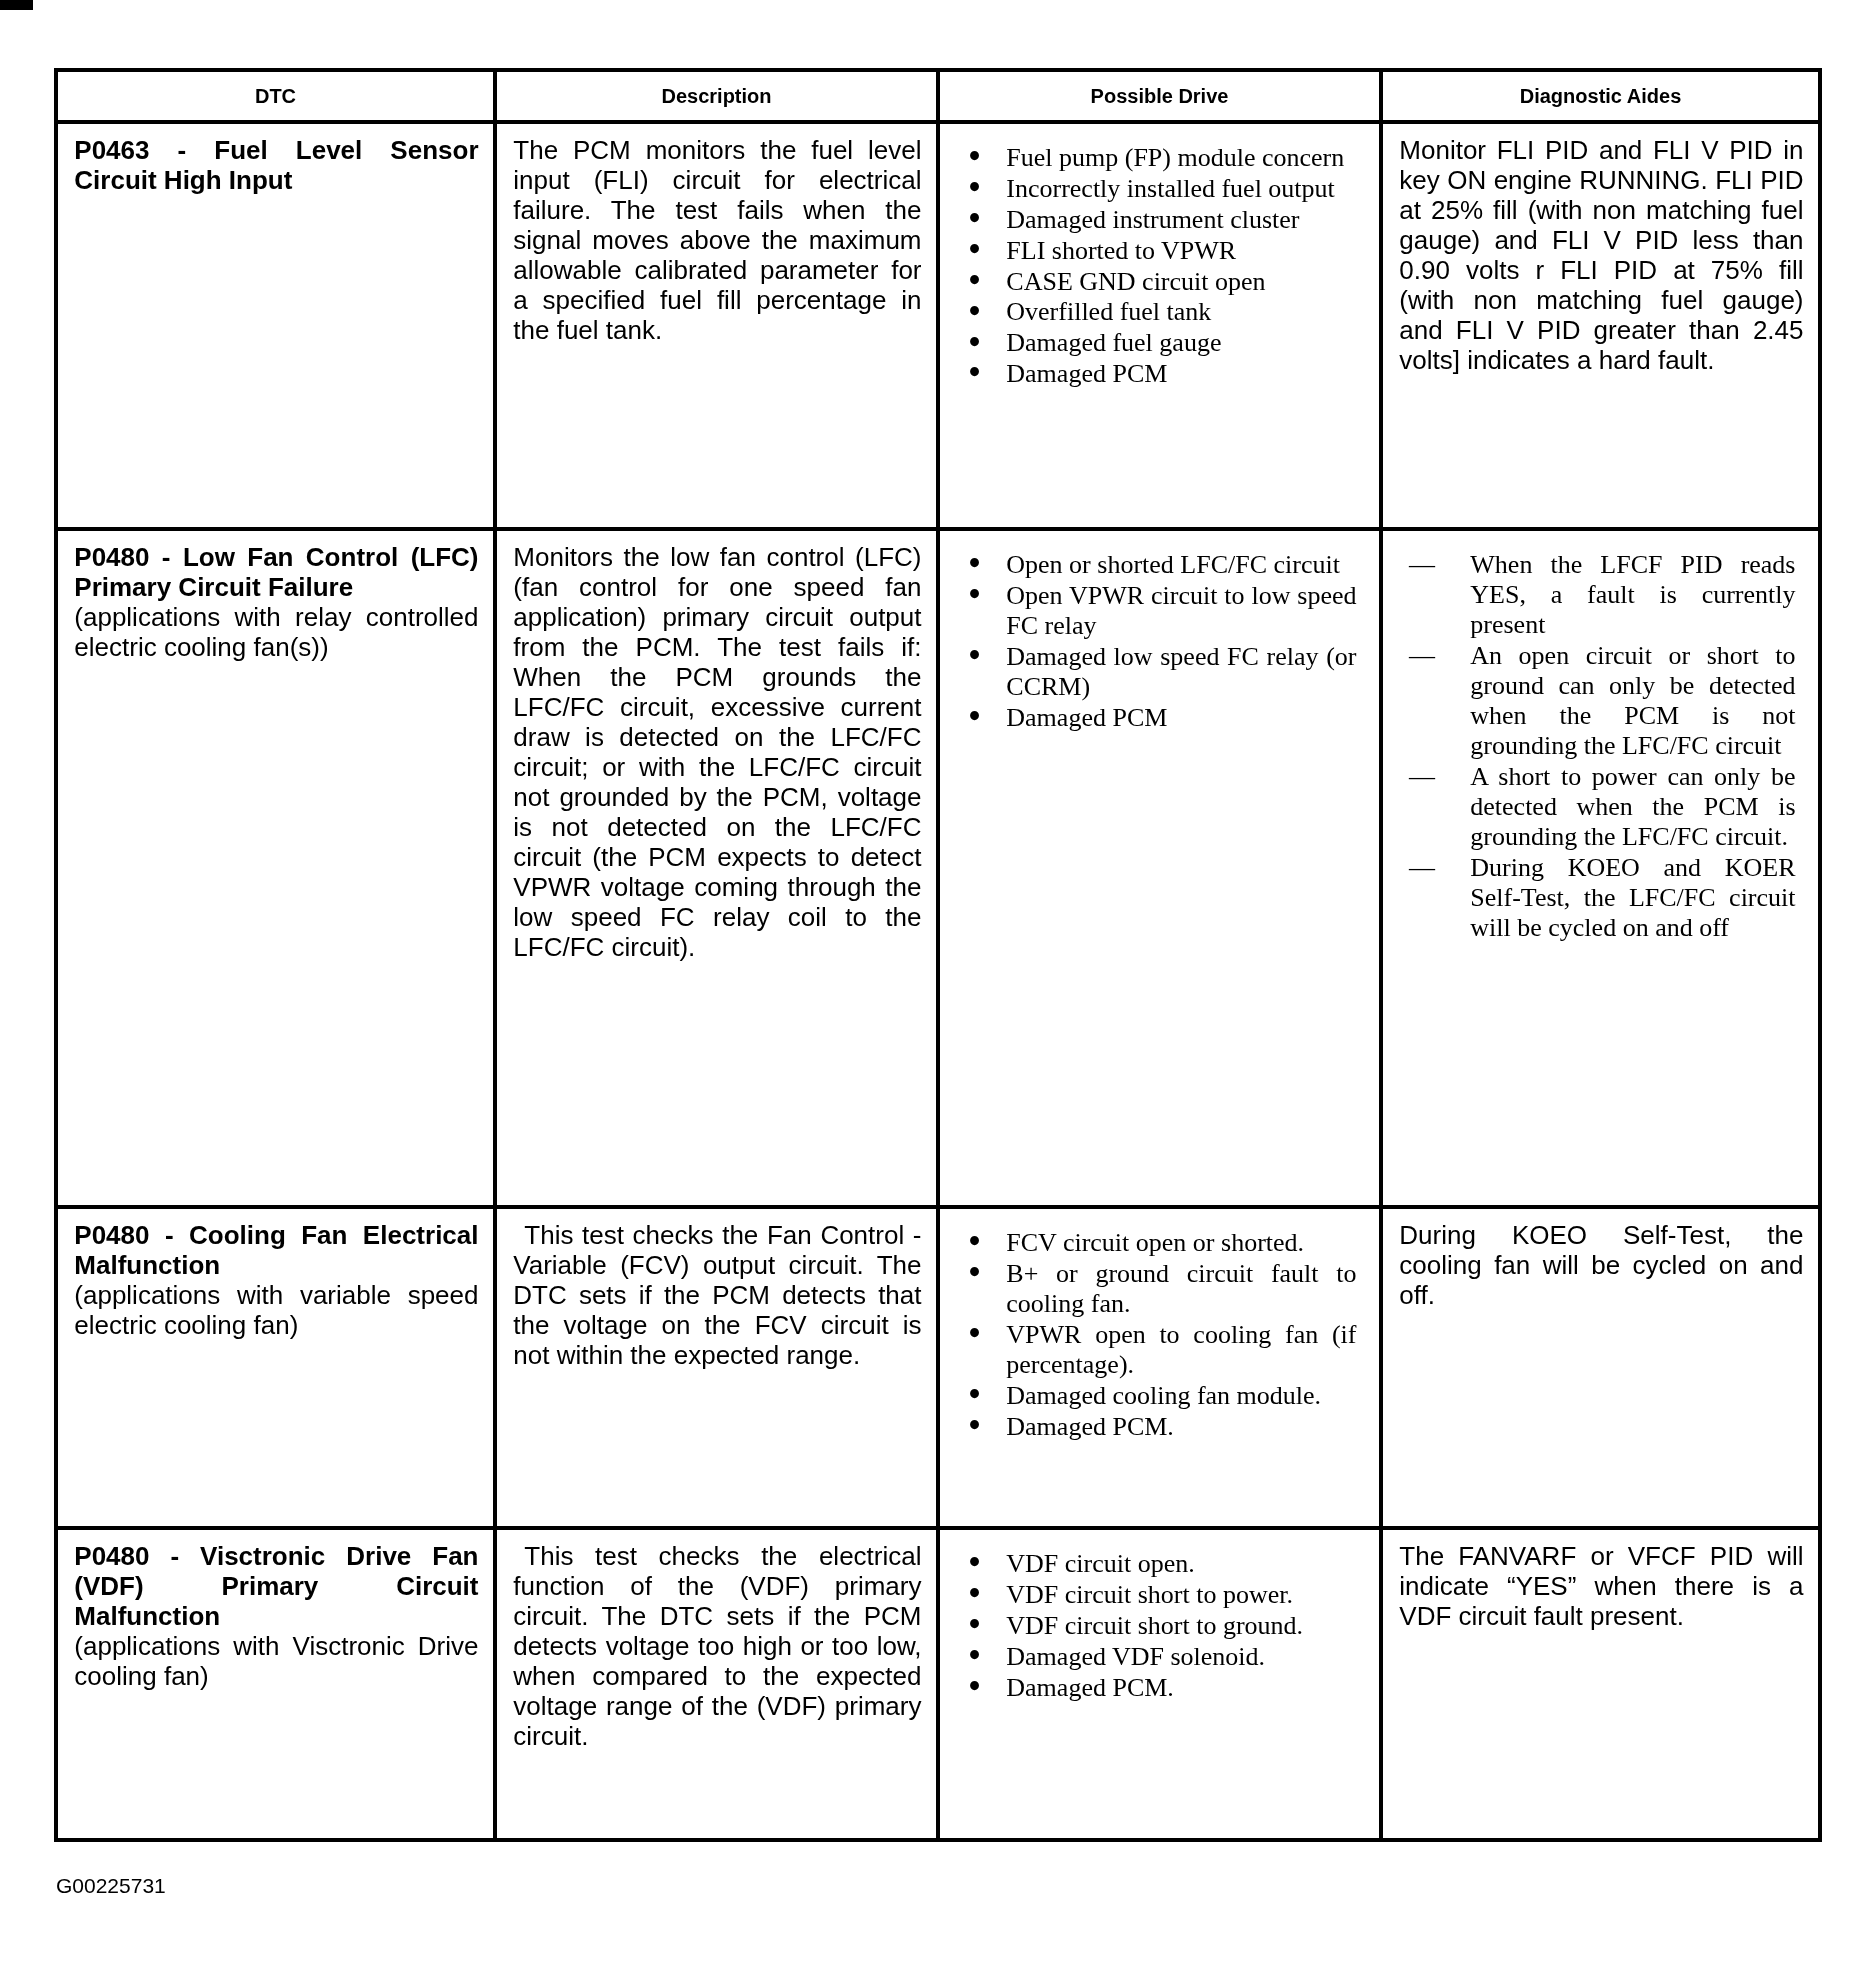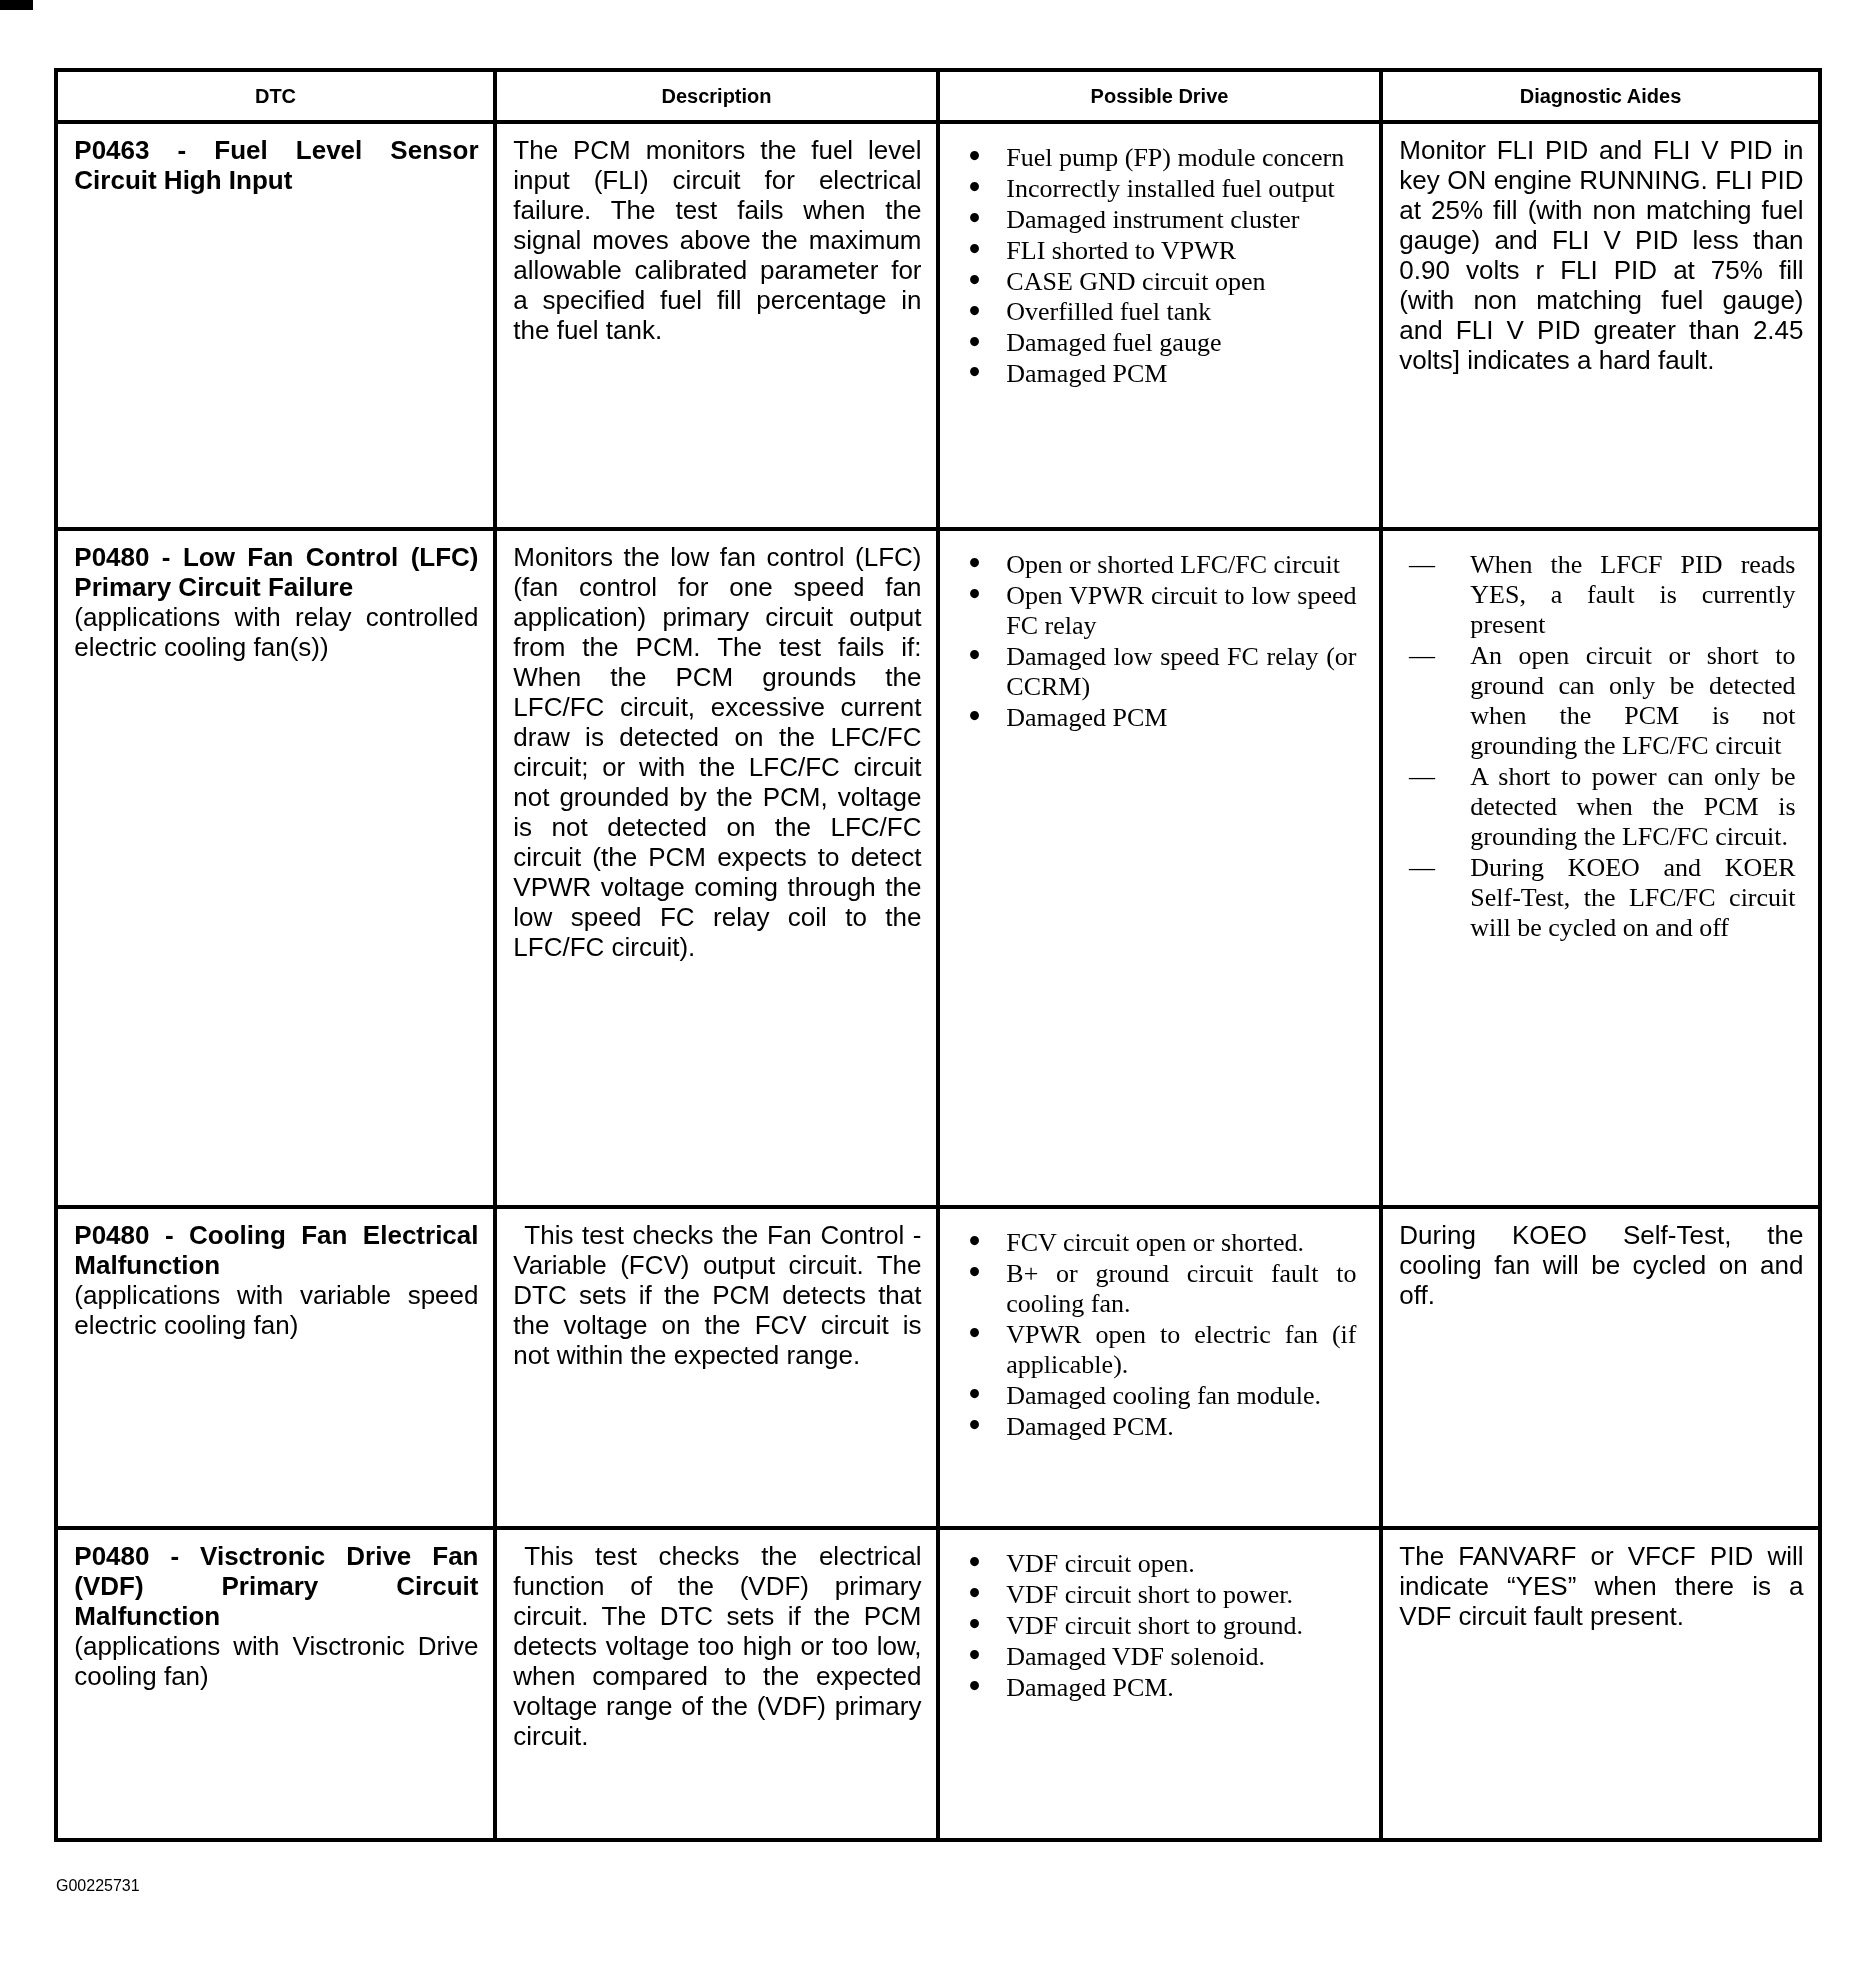--- a/index.html
+++ b/index.html
@@ -54,21 +54,21 @@
   ul.dashes li {
     position: relative; padding-left: 63px; text-align: justify; margin-bottom: 0.9px;
   }
   ul.dashes li::before {
     content: "\2014";
     position: absolute; left: 1.8px; top: 0;
   }
 
   .figure-id {
     position: absolute; left: 56px; top: 1874px;
-    font-size: 16px; line-height: 23.5px;
+    font-size: 21px; line-height: 23.5px;
   }
 </style>
 </head>
 <body>
 
 <div class="page">
 
   <div class="corner-artifact"></div>
 
   <table class="dtc-table">
@@ -143,21 +143,21 @@
           <div class="dtc-code">P0480 - Cooling Fan Electrical Malfunction</div>
           <div class="dtc-note">(applications with variable speed electric cooling fan)</div>
         </td>
         <td>
           <div class="desc indent">This test checks the Fan Control - Variable (FCV) output circuit. The DTC sets if the PCM detects that the voltage on the FCV circuit is not within the expected range.</div>
         </td>
         <td>
           <ul class="bullets">
               <li>FCV circuit open or shorted.</li>
               <li>B+ or ground circuit fault to cooling fan.</li>
-              <li>VPWR open to electric fan (if applicable).</li>
+              <li>VPWR open to cooling fan (if percentage).</li>
               <li>Damaged cooling fan module.</li>
               <li>Damaged PCM.</li>
             </ul>
         </td>
         <td>
           <div class="aides">During KOEO Self-Test, the cooling fan will be cycled on and off.</div>
         </td>
       </tr>
 
       <tr class="r4">

